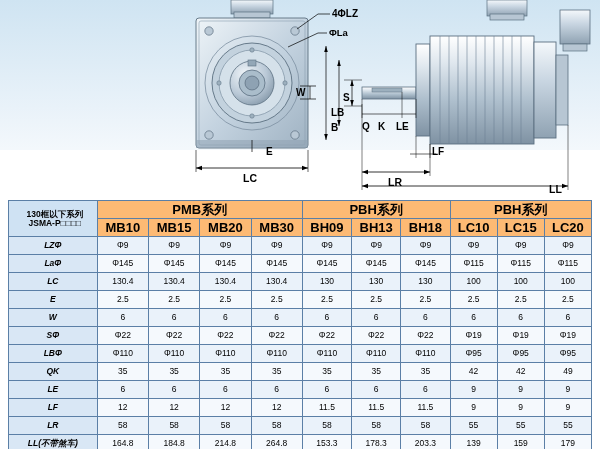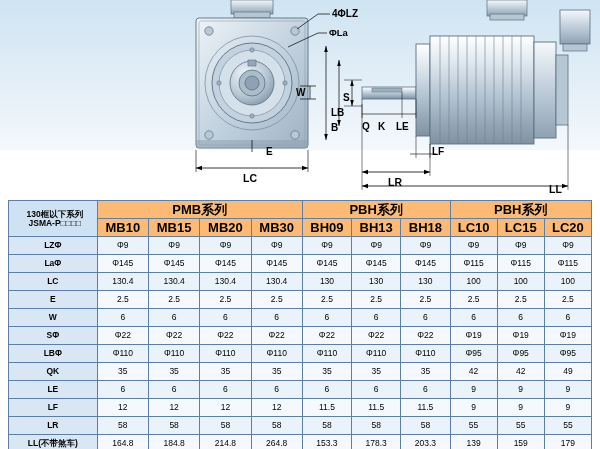--- a/index.html
+++ b/index.html
@@ -38,20 +38,21 @@
     background:#fdba74;
     font-weight:bold;
     font-size:13px;
   }
   #spec-table tbody td{
     background:#eaf2fa;
   }
   #spec-table tbody td.rowhdr{
     background:#d9e7f5;
     font-weight:bold;
+    font-style:italic;
   }
   #spec-table tbody tr.alt td{
     background:#f5f9fd;
   }
   #spec-table tbody tr.alt td.rowhdr{
     background:#d9e7f5;
     text-align:center;
   }
   .corner-cell{
     background:#cfe2f3 !important;

